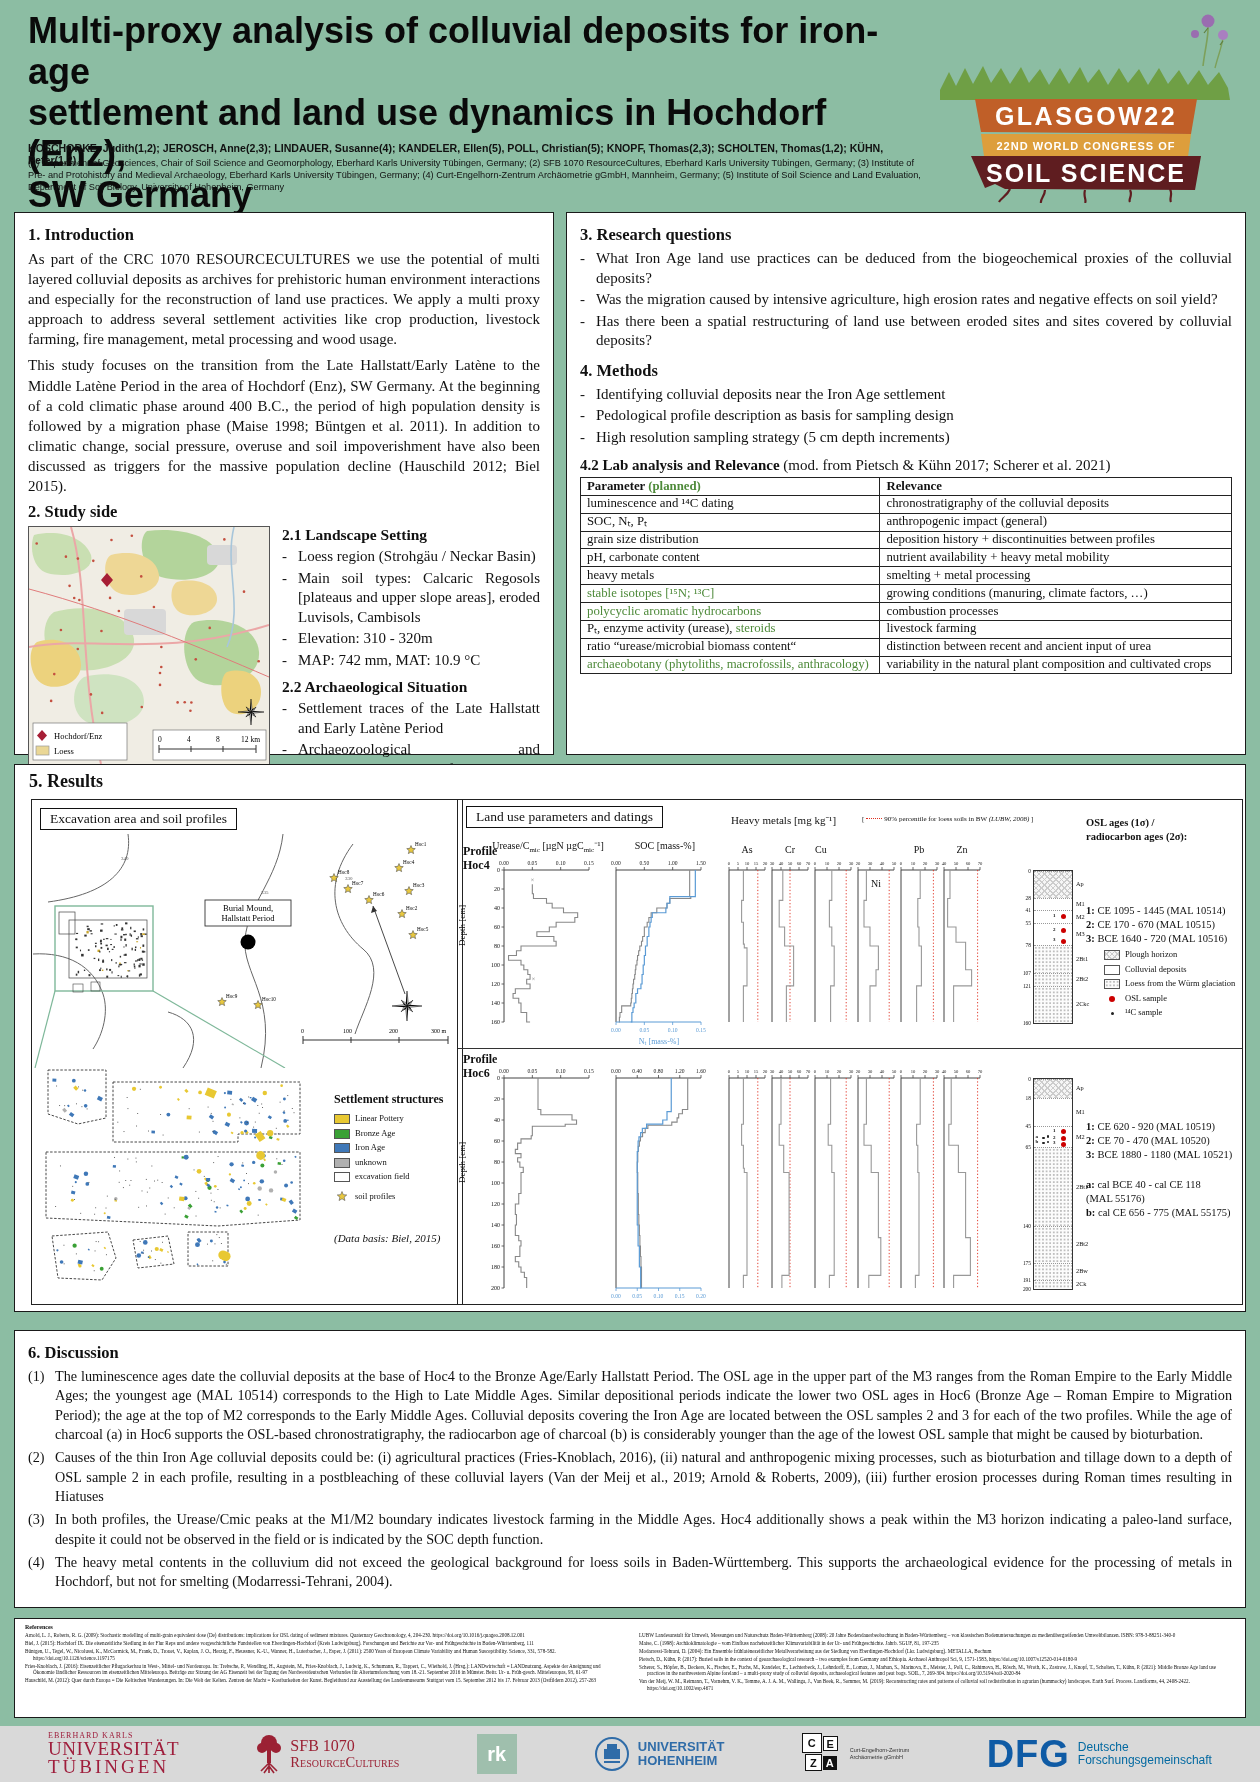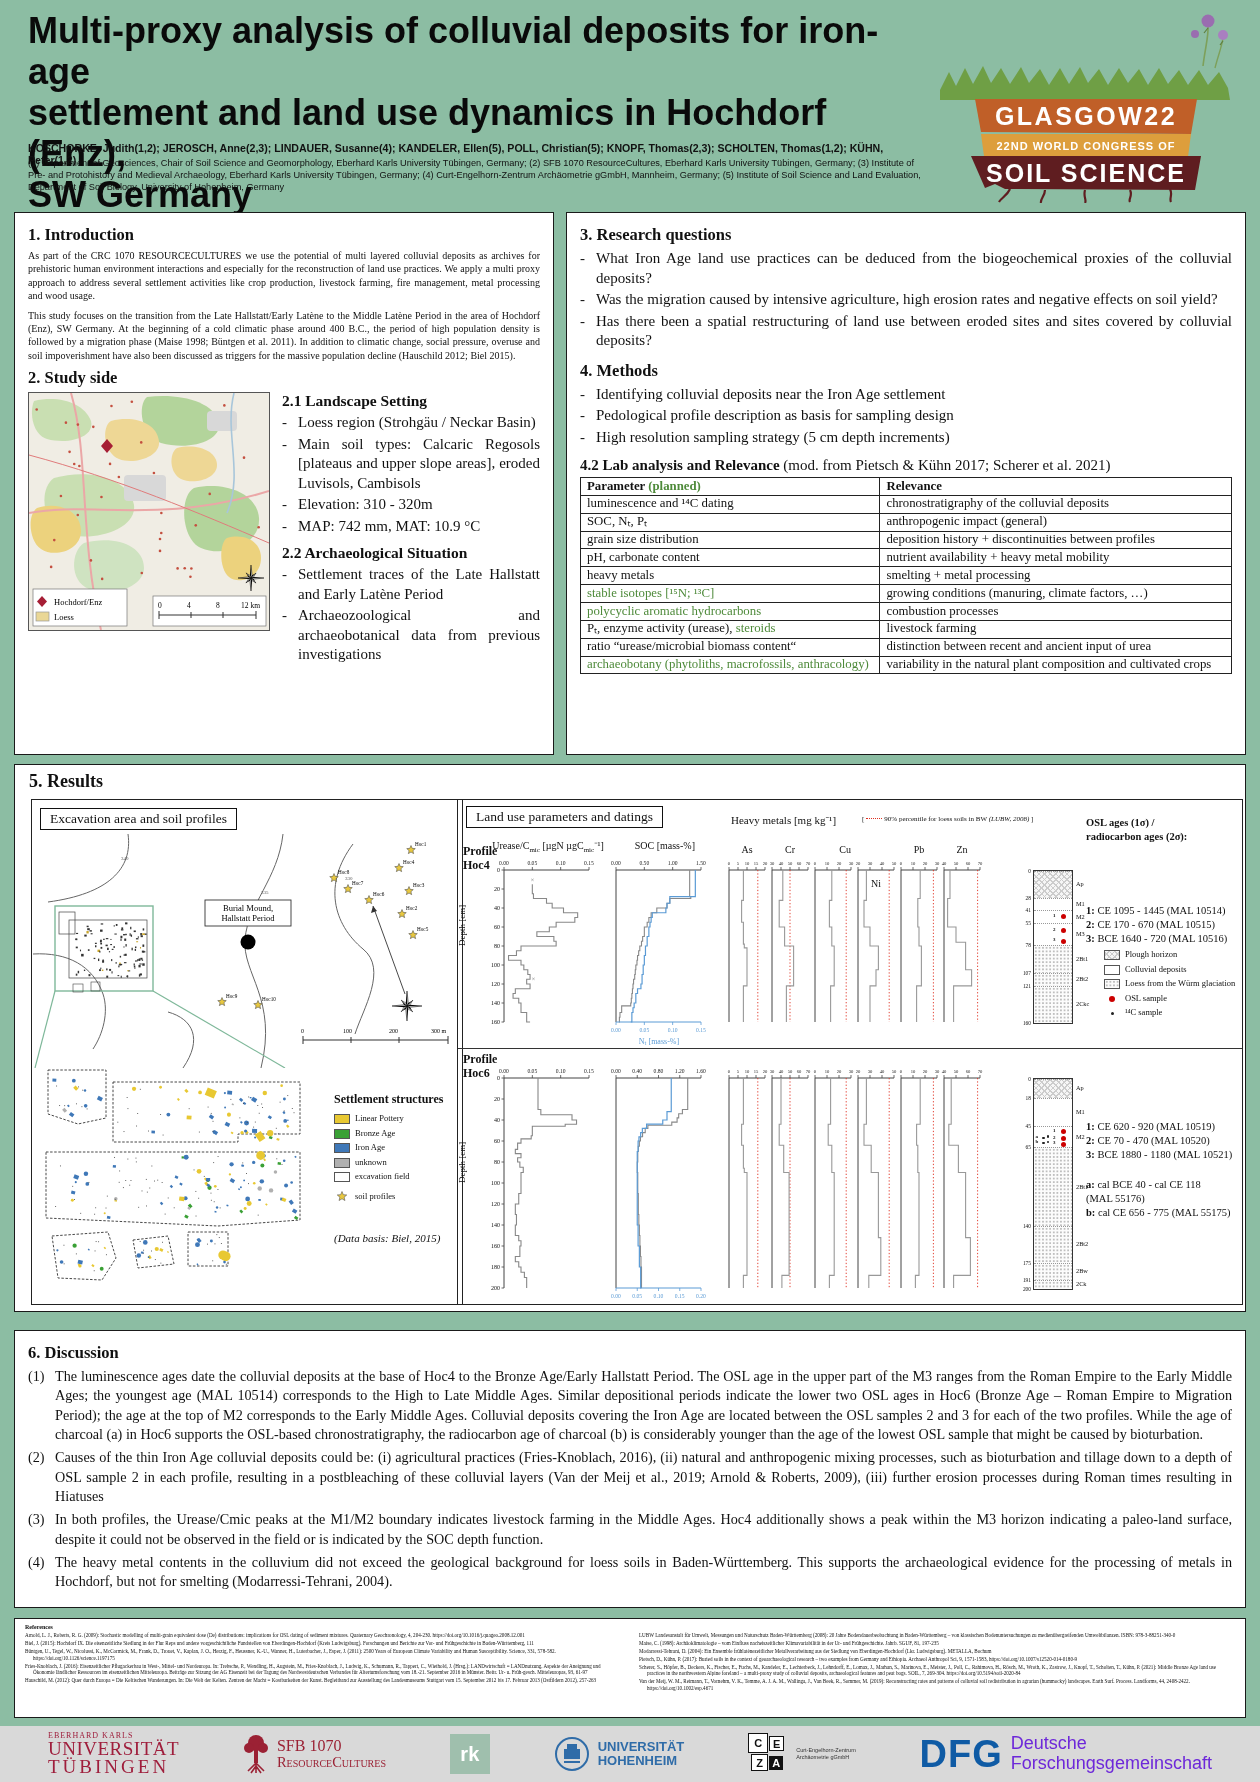--- a/index.html
+++ b/index.html
@@ -1,21 +1,21 @@
 <!DOCTYPE html>
 <html><head>
 <meta charset="utf-8">
 <style>
   html,body{margin:0;padding:0;background:#666;}
   #poster{position:relative;width:1260px;height:1782px;background:#8cbda3;font-family:"Liberation Serif",serif;color:#111;overflow:hidden;}
   .box{position:absolute;background:#fff;border:1.6px solid #1a1a1a;box-sizing:border-box;}
   .pad{padding:12px 13px;}
   .sec-h{font-weight:bold;font-size:16.5px;margin:0 0 4px 0;}
   .sub-h{font-weight:bold;font-size:15.5px;margin:8px 0 3px 0;}
-  .body-t{font-size:10px;line-height:1.34;text-align:justify;margin:0 0 6px 0;}
+  .body-t{font-size:15px;line-height:1.34;text-align:justify;margin:0 0 6px 0;}
   .dash-item{display:flex;font-size:15px;line-height:1.3;margin-bottom:2px;}
   .dash-item .dash{width:16px;flex:none;}
   .dash-item .txt{flex:1;text-align:justify;}
   
   #title{position:absolute;left:28px;top:10px;width:905px;font-family:"Liberation Sans",sans-serif;font-weight:bold;font-size:36px;line-height:1.14;white-space:pre-line;color:#0a0a0a;}
   #authors{position:absolute;left:28px;top:142px;width:905px;font-family:"Liberation Sans",sans-serif;font-weight:bold;font-size:10.6px;}
   #affil{position:absolute;left:28px;top:158px;width:905px;font-family:"Liberation Sans",sans-serif;font-size:9.2px;line-height:1.3;}
   
   #lab-table{border-collapse:collapse;width:100%;margin-top:3px;}
   #lab-table td,#lab-table th{border:1.2px solid #222;font-size:12.8px;padding:0.5px 6px;text-align:left;font-weight:normal;line-height:1.24;vertical-align:top;}
@@ -50,21 +50,21 @@
   .ref-col{font-size:5.1px;line-height:1.35;}
   .ref-item{margin-bottom:1px;padding-left:8px;text-indent:-8px;}
   
   #footer{position:absolute;left:0;top:1726px;width:1260px;height:56px;background:#d9d9d9;display:flex;align-items:center;justify-content:space-between;padding:0 48px;box-sizing:border-box;font-family:"Liberation Sans",sans-serif;}
   .ft{display:flex;align-items:center;gap:8px;}
   .tueb-t{color:#9f1e3c;font-family:"Liberation Serif",serif;text-align:left;line-height:0.95;}
   .sfb-t{color:#9b2134;font-family:"Liberation Serif",serif;line-height:1.05;}
   .rk-sq{width:40px;height:40px;background:#9fbfad;color:#fff;display:flex;align-items:center;justify-content:center;font-size:20px;font-weight:bold;}
   .hoh-t{color:#2f6ca8;font-weight:bold;font-size:13px;line-height:1.1;}
   .dfg-abbr{color:#0f5ba5;font-weight:bold;font-size:38px;letter-spacing:1px;line-height:1;}
-  .dfg-t{color:#6d28d9;font-size:18px;line-height:1.1;}
+  .dfg-t{color:#0369a1;font-size:12px;line-height:1.1;}
   .ceza-grid{position:relative;width:40px;height:42px;}
   .ceza-b{position:absolute;border:1.6px solid #111;background:#fff;display:flex;align-items:center;justify-content:center;font-weight:bold;font-size:11px;}
   .ceza-cap{font-size:5.5px;color:#333;line-height:1.2;}
 </style>
 </head>
 <body>
 
 <div id="poster">
 
   <div id="title">Multi-proxy analysis of colluvial deposits for iron-age
@@ -910,21 +910,21 @@
           <text x="0" y="-5.5" text-anchor="middle" font-size="4.6" fill="#222">0</text>
           <line x1="12" y1="-3" x2="12" y2="0" stroke="#444" stroke-width="0.8"></line>
           <text x="12" y="-5.5" text-anchor="middle" font-size="4.6" fill="#222">10</text>
           <line x1="24" y1="-3" x2="24" y2="0" stroke="#444" stroke-width="0.8"></line>
           <text x="24" y="-5.5" text-anchor="middle" font-size="4.6" fill="#222">20</text>
           <line x1="36" y1="-3" x2="36" y2="0" stroke="#444" stroke-width="0.8"></line>
           <text x="36" y="-5.5" text-anchor="middle" font-size="4.6" fill="#222">30</text>
           <line x1="31.200000000000003" y1="0" x2="31.200000000000003" y2="152" stroke="#e03020" stroke-width="0.9" stroke-dasharray="1.3,2"></line>
           <path d="M16.8,0 L16.8,26.599999999999998 L16.8,26.599999999999998 L16.8,30.400000000000002 L14.4,30.400000000000002 L14.4,52.25 L14.4,52.25 L14.4,57 L16.8,57 L16.8,72.2 L16.8,72.2 L16.8,76 L19.2,76 L19.2,112.10000000000001 L19.2,112.10000000000001 L19.2,115.89999999999999 L15.600000000000001,115.89999999999999 L15.600000000000001,152 L15.600000000000001,152" stroke="#999" stroke-width="1.1" fill="none"></path>
         </svg>
-        <div class="abs" style="left: 357px; top: 44px; width: 36px; text-align: right; font-size: 10px; font-family: Liberation Serif, serif;">Cu</div>
+        <div class="abs" style="left: 357px; top: 44px; width: 36px; text-align: left; font-size: 10px; font-family: Liberation Serif, serif;">Cu</div>
         <svg class="pchart" width="36" height="152" overflow="visible" style="left: 400px; top: 70px;">
           <path d="M0,152 L0,0 L36,0" stroke="#444" stroke-width="1" fill="none"></path>
           <line x1="0" y1="-3" x2="0" y2="0" stroke="#444" stroke-width="0.8"></line>
           <text x="0" y="-5.5" text-anchor="middle" font-size="4.6" fill="#222">20</text>
           <line x1="12" y1="-3" x2="12" y2="0" stroke="#444" stroke-width="0.8"></line>
           <text x="12" y="-5.5" text-anchor="middle" font-size="4.6" fill="#222">30</text>
           <line x1="24" y1="-3" x2="24" y2="0" stroke="#444" stroke-width="0.8"></line>
           <text x="24" y="-5.5" text-anchor="middle" font-size="4.6" fill="#222">40</text>
           <line x1="36" y1="-3" x2="36" y2="0" stroke="#444" stroke-width="0.8"></line>
           <text x="36" y="-5.5" text-anchor="middle" font-size="4.6" fill="#222">50</text>

